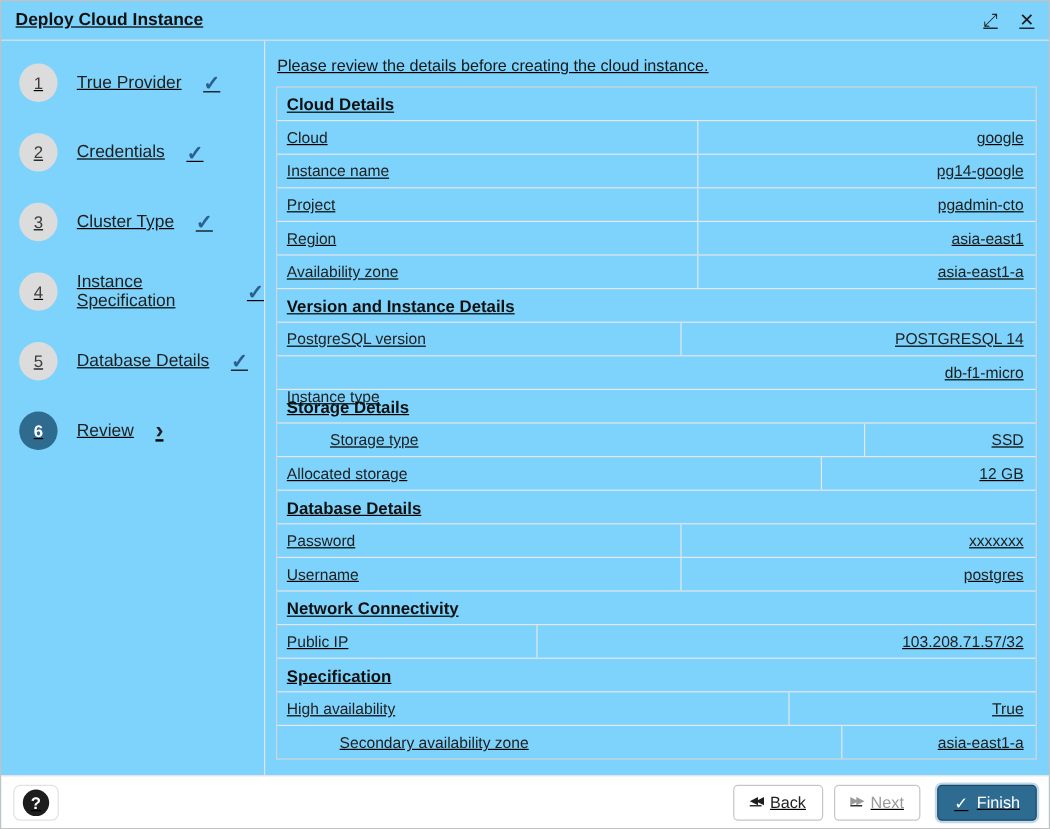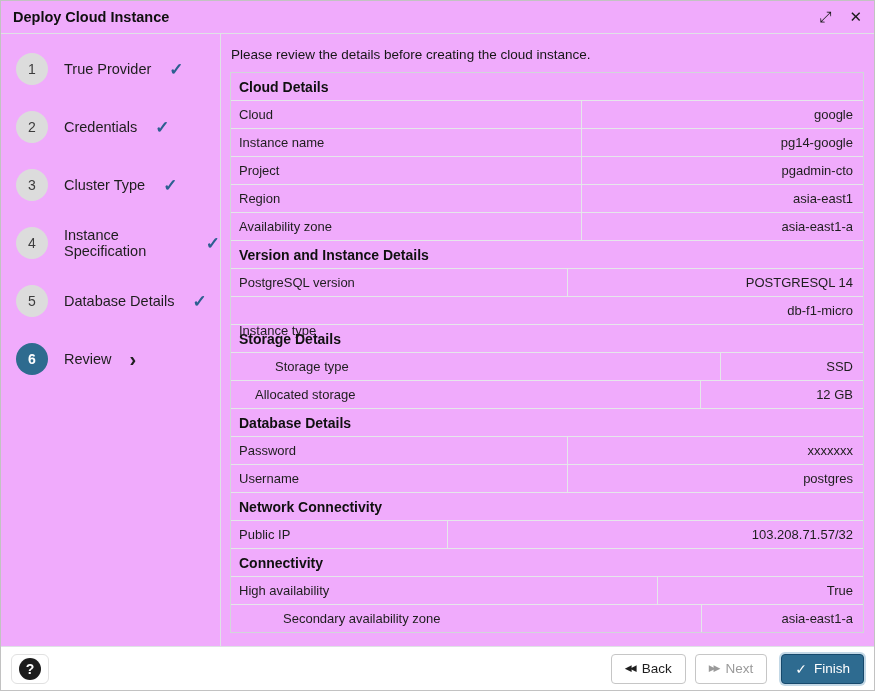--- a/index.html
+++ b/index.html
@@ -5,23 +5,23 @@
   html,body { margin:0; padding:0; }
   body {
     width:875px; height:691px;
     font-family:"Liberation Sans", sans-serif;
     background:#e9e9e9;
     overflow:hidden;
   }
   .dialog {
     box-sizing:border-box;
     width:875px; height:691px;
-    background:#f0abfc;
+    background:#7dd3fc;
     border:1px solid #c2c2c2;
-    display:flex; flex-direction:column;
+    display:flex; flex-direction:column;text-decoration:underline;
   }
   
   .titlebar {
     height:33px; flex:0 0 33px;
     display:flex; align-items:center;
     padding:0 12px;
     border-bottom:1px solid #dfe2e6;
     box-sizing:border-box;
   }
   .titlebar .title { font-size:14.5px; font-weight:bold; color:#101010; }
@@ -240,21 +240,21 @@
 
   <div class="section">
     <div class="section-header">Storage Details</div>
     <div class="rows">
   <div class="row">
     <div class="cell-label" style="width: 71.9%; margin-left: 36px;">Storage type</div>
     <div class="cell-value">SSD</div>
   </div>
 
   <div class="row">
-    <div class="cell-label" style="width: 71.9%; margin-left: 16px;">Allocated storage</div>
+    <div class="cell-label" style="width: 71.9%;">Allocated storage</div>
     <div class="cell-value">12 GB</div>
   </div>
 </div>
   </div>
 
   <div class="section">
     <div class="section-header">Database Details</div>
     <div class="rows">
   <div class="row">
     <div class="cell-label" style="width: 53.3%;">Password</div>
@@ -272,21 +272,21 @@
     <div class="section-header">Network Connectivity</div>
     <div class="rows">
   <div class="row">
     <div class="cell-label" style="width: 34.4%;">Public IP</div>
     <div class="cell-value">103.208.71.57/32</div>
   </div>
 </div>
   </div>
 
   <div class="section">
-    <div class="section-header">Connectivity</div>
+    <div class="section-header">Specification</div>
     <div class="rows">
   <div class="row">
     <div class="cell-label" style="width: 67.6%;">High availability</div>
     <div class="cell-value">True</div>
   </div>
 
   <div class="row">
     <div class="cell-label" style="width: 67.6%; margin-left: 44px;">Secondary availability zone</div>
     <div class="cell-value">asia-east1-a</div>
   </div>

